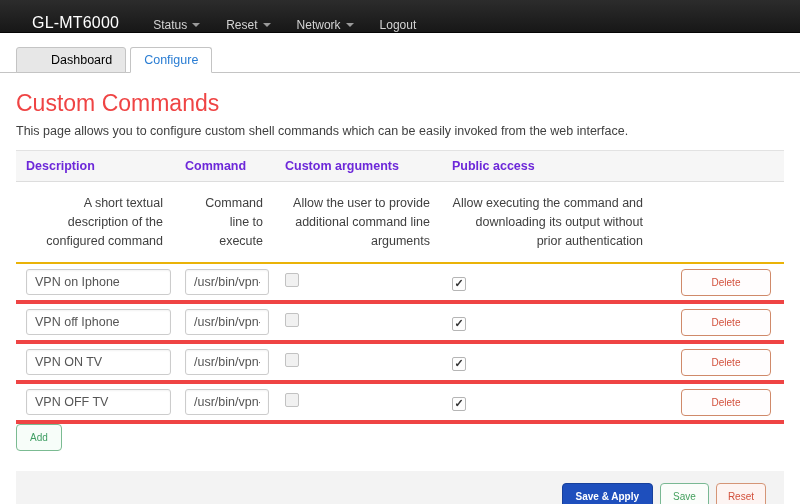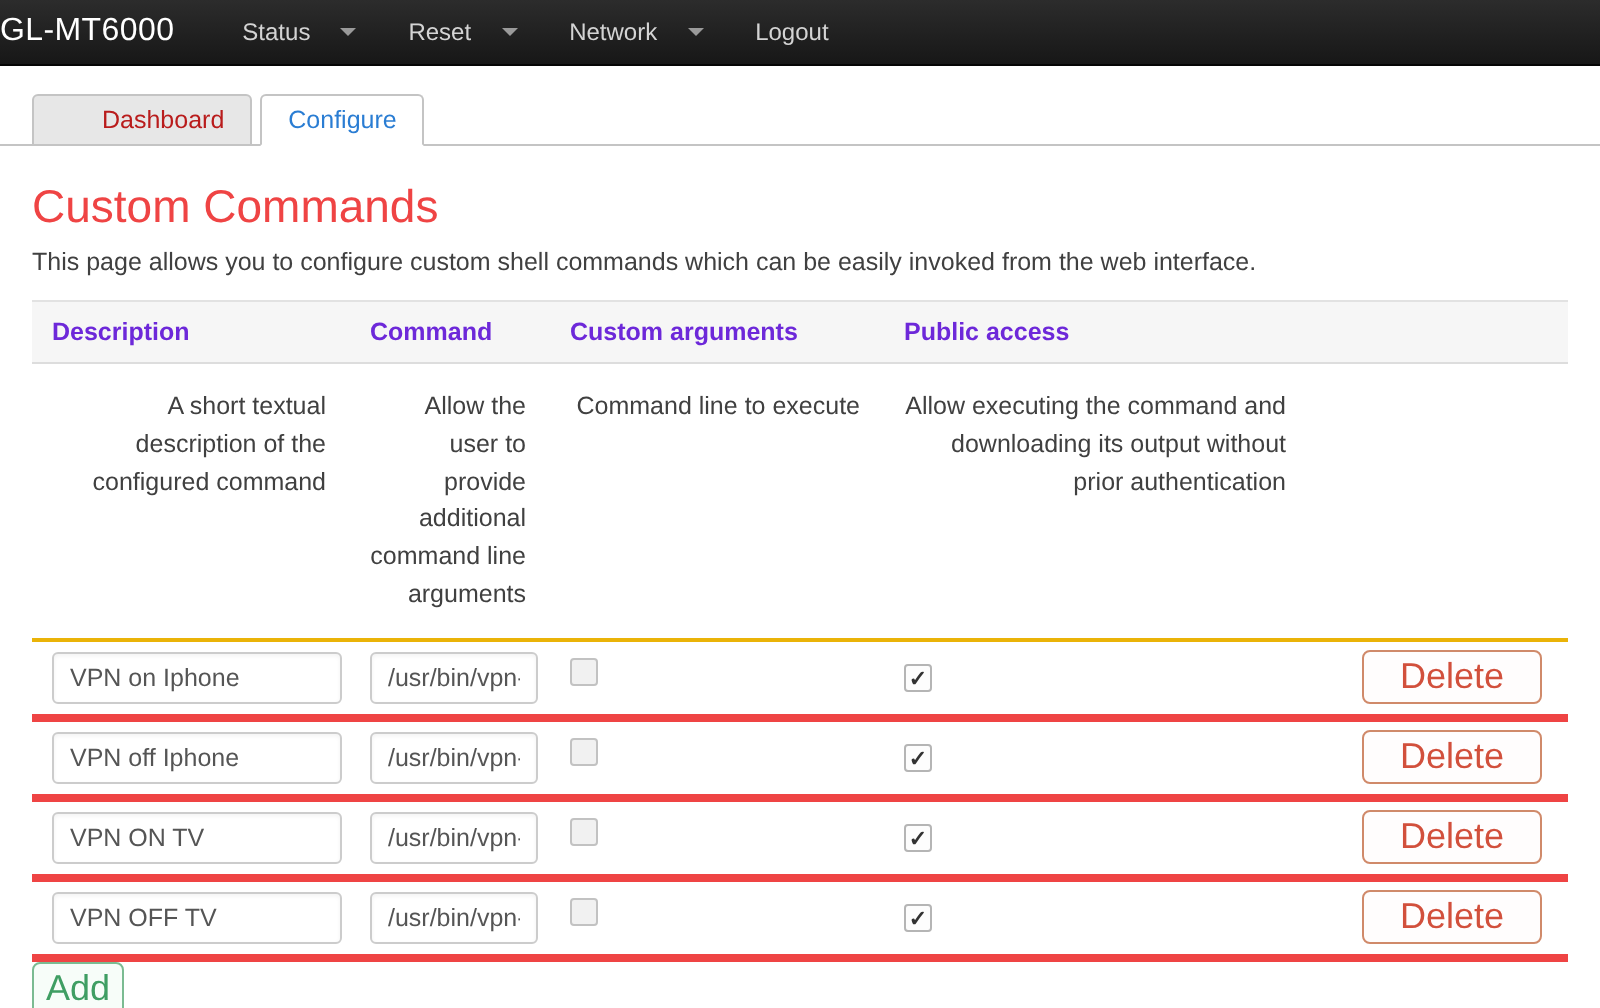--- a/index.html
+++ b/index.html
@@ -8,27 +8,27 @@
     width: 800px; height: 504px; overflow: hidden;
     font-family: "Liberation Sans", sans-serif;
     color: #404040;
   }
 
   
   .navbar {
     height: 33px;
     background: linear-gradient(#2c2c2c, #171717);
     border-bottom: 1px solid #050505;
-    display: flex; align-items: center;
-    padding: 0 0;
+    display: flex; align-items: flex-end;
+    padding: 0 32px;
   }
   .brand { color: #fff; font-size: 16px; letter-spacing: 0.2px; margin-right: 34px; }
   .nav-item {
     color: #d4d4d4; font-size: 12px; margin-right: 26px;
-    display: inline-flex; align-items: center; gap: 15px; cursor: pointer;
+    display: inline-flex; align-items: center; gap: 5px; cursor: pointer;
   }
   .caret {
     width: 0; height: 0; display: inline-block;
     border-left: 4px solid transparent; border-right: 4px solid transparent;
     border-top: 4px solid #9a9a9a;
   }
 
   
   .tabbar {
     margin-top: 14px;
@@ -36,21 +36,21 @@
     border-bottom: 1px solid #c4c4c4;
     display: flex; gap: 4px;
   }
   .tab {
     font-size: 12.5px; padding: 5px 13px 5px;
     border: 1px solid #c4c4c4;
     border-radius: 3px 3px 0 0;
     position: relative; margin-bottom: -1px;
     cursor: pointer;
   }
-  .tab.inactive { background: #e7e7e7; color: #b91c1c; padding-left: 34px; }
+  .tab.inactive { background: #e7e7e7; color: #000000; padding-left: 34px; }
   .tab.active   { background: #fff; color: #2a7dd3; border-bottom-color: #fff; }
 
   
   .page-title {
     margin: 17px 16px 7px; font-size: 23px; font-weight: normal; color: #ef4444;
   }
   .page-desc { margin: 0 16px; font-size: 12.5px; color: #404040; }
 
   
   .cmd-table { margin: 12px 16px 0; border: 0; }
@@ -89,21 +89,21 @@
     width: 14px; height: 14px;
     border: 1px solid #c2c2c2; border-radius: 2px;
     background: #f1f1f1;
     display: inline-flex; align-items: center; justify-content: center;
     font-size: 11px; color: #333; cursor: pointer;
   }
   .checkbox.checked { background: #fdfdfd; border-color: #b5b5b5; }
   .checkbox.checked::after { content: "✓"; font-weight: bold; }
   .btn {
     font-family: "Liberation Sans", sans-serif;
-    font-size: 18px; border-radius: 4px; cursor: pointer;
+    font-size: 10px; border-radius: 4px; cursor: pointer;
     height: 27px; display: inline-flex; align-items: center; justify-content: center;
   }
   .btn-delete {
     width: 90px; justify-self: end; margin-right: 13px;
     background: #fffdfd; border: 1px solid #d08a6a; color: #d2503c;
   }
 
   
   .add-wrap { margin: 0 16px 0; }
   .btn-add {
@@ -166,22 +166,22 @@
   <div class="grid-row thead">
     <div class="th">Description</div>
     <div class="th">Command</div>
     <div class="th">Custom arguments</div>
     <div class="th">Public access</div>
     <div class="th"></div>
   </div>
 
   <div class="grid-row hints">
     <div class="hint">A short textual description of the configured command</div>
+    <div class="hint">Command line to execute</div>
     <div class="hint">Allow the user to provide additional command line arguments</div>
-    <div class="hint">Command line to execute</div>
     <div class="hint">Allow executing the command and downloading its output without prior authentication</div>
     <div class="hint"></div>
   </div>
 
   <div class="grid-row data-row">
     <div><input class="text-input desc-input" value="VPN on Iphone" style=""></div>
     <div><input class="text-input cmd-input" value="/usr/bin/vpn-tog" style=""></div>
     <div><span class="checkbox"></span></div>
     <div><span class="checkbox checked"></span></div>
     <button class="btn btn-delete">Delete</button>

